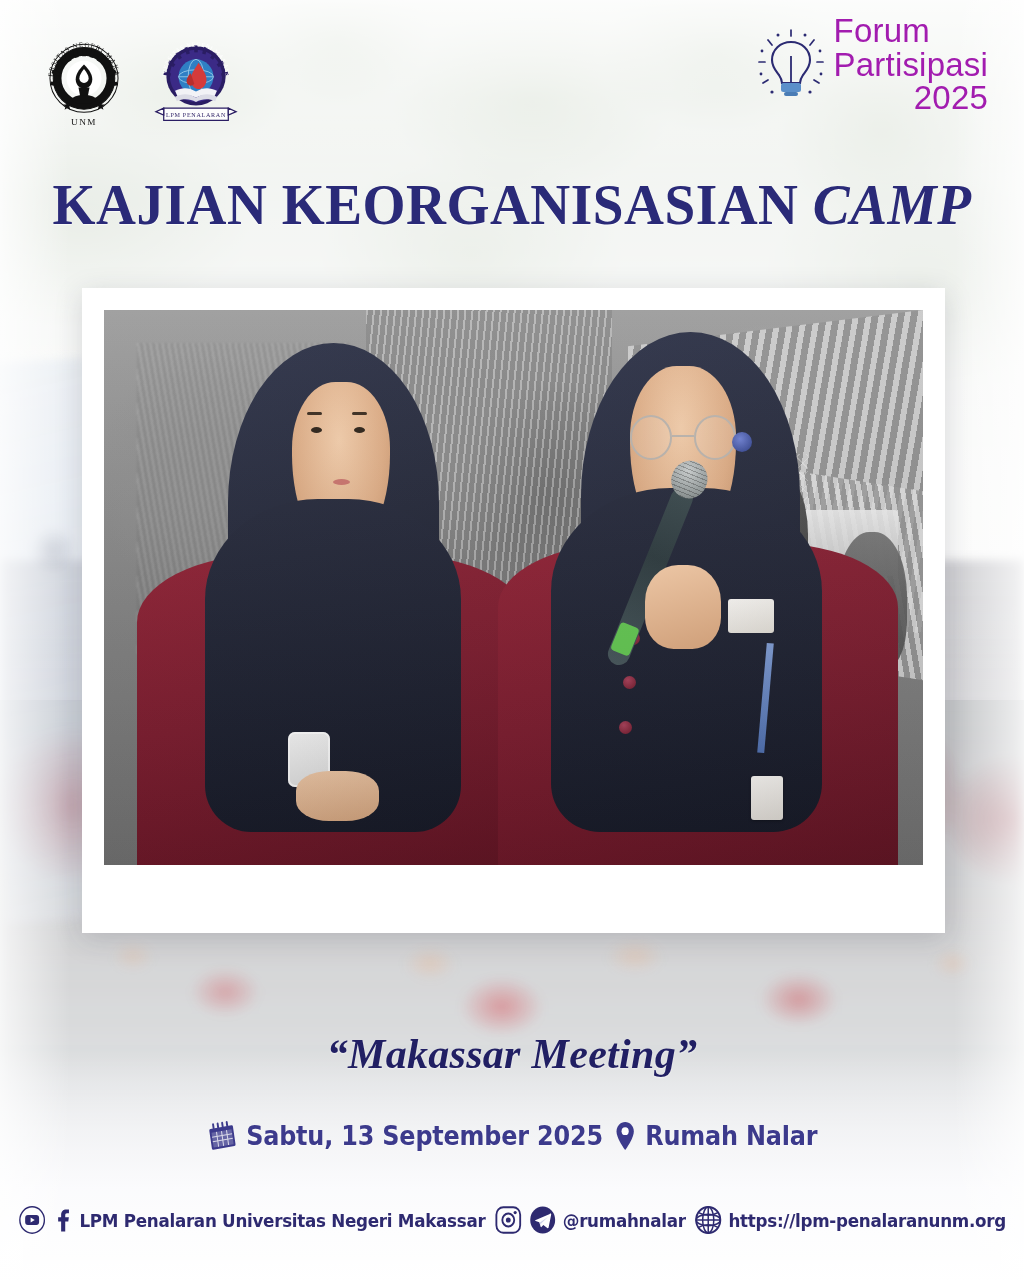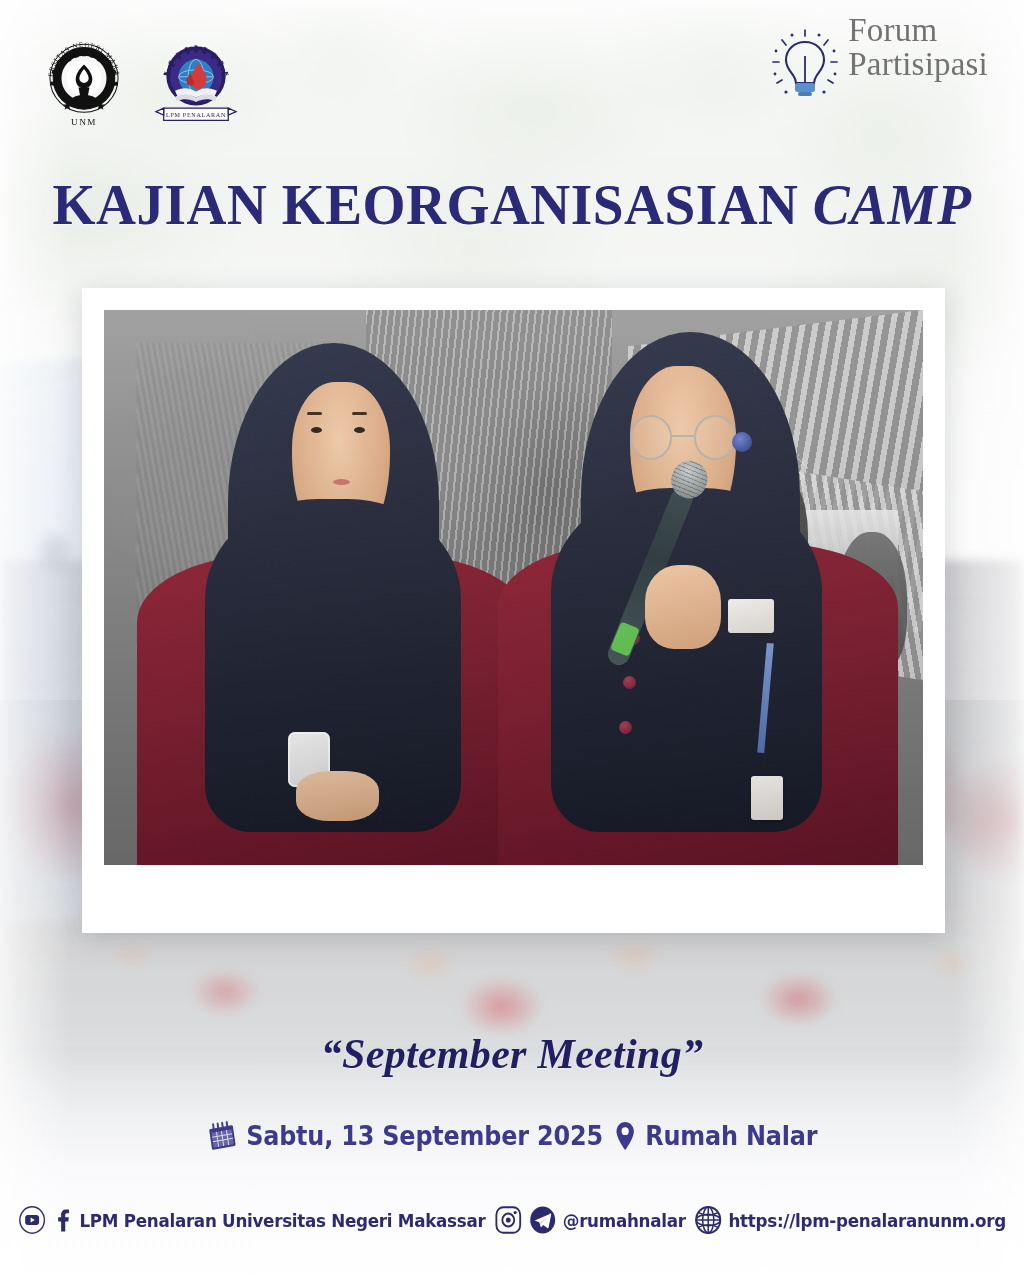--- a/index.html
+++ b/index.html
@@ -105,22 +105,22 @@
   }
   .logo-unm, .logo-lpm{ display:block; }
 
   .forum-mark{
     position:absolute; right:36px; top:14px;
     z-index:6;
     display:flex; align-items:flex-start; gap:4px;
   }
   .forum-bulb{ margin-top:12px; }
   .forum-words{
-    font-family:Liberation Serif, serif;
-    color:#737373;
+    font-family:Liberation Sans, sans-serif;
+    color:#a21caf;
     line-height:1.02;
     letter-spacing:.2px;
   }
   .forum-words .l1{ font-size:33px; }
   .forum-words .l2{ font-size:33px;text-align:center; }
   .forum-words .l3{ font-size:33px; text-align:right; }
 
   
   .main-title{
     position:absolute; left:0; right:0; top:172px;
@@ -547,20 +547,21 @@
           <circle cx="68" cy="25" r="1.4"></circle>
         <circle cx="9" cy="48" r="1.4"></circle>
           <circle cx="69" cy="48" r="1.4"></circle>
         <circle cx="20" cy="66" r="1.6"></circle>
           <circle cx="58" cy="66" r="1.6"></circle>
       </g>
     </svg>
     <div class="forum-words">
       <div class="l1">Forum</div>
       <div class="l2">Partisipasi</div>
+      <div class="l3">2025</div>
     </div>
   </div>
 
   <div class="main-title">
     <span>KAJIAN KEORGANISASIAN</span>
     <span class="camp">CAMP</span>
   </div>
 
   <div class="photo-frame">
     <div class="photo">
@@ -611,21 +612,21 @@
           <div class="mic-head"></div>
           <div class="mic-green"></div>
         </div>
         <div class="hand-mic"></div>
       </div>
 
       <div class="ph-grade"></div>
     </div>
   </div>
 
-  <div class="subtitle">“September Meeting”</div>
+  <div class="subtitle">“Makassar Meeting”</div>
 
   <div class="meta">
     <div class="grp">
       <svg width="34" height="32" viewBox="0 0 34 32">
         <g transform="rotate(-9 17 16)">
           <rect x="4" y="7" width="26" height="21" rx="1.5" fill="#3c3a8c"></rect>
           <rect x="6" y="11" width="22" height="15" fill="#ffffff" opacity=".22"></rect>
           <g stroke="#ffffff" stroke-width="1.1" opacity=".75">
             <line x1="6" y1="15.5" x2="28" y2="15.5"></line>
             <line x1="6" y1="20" x2="28" y2="20"></line>

